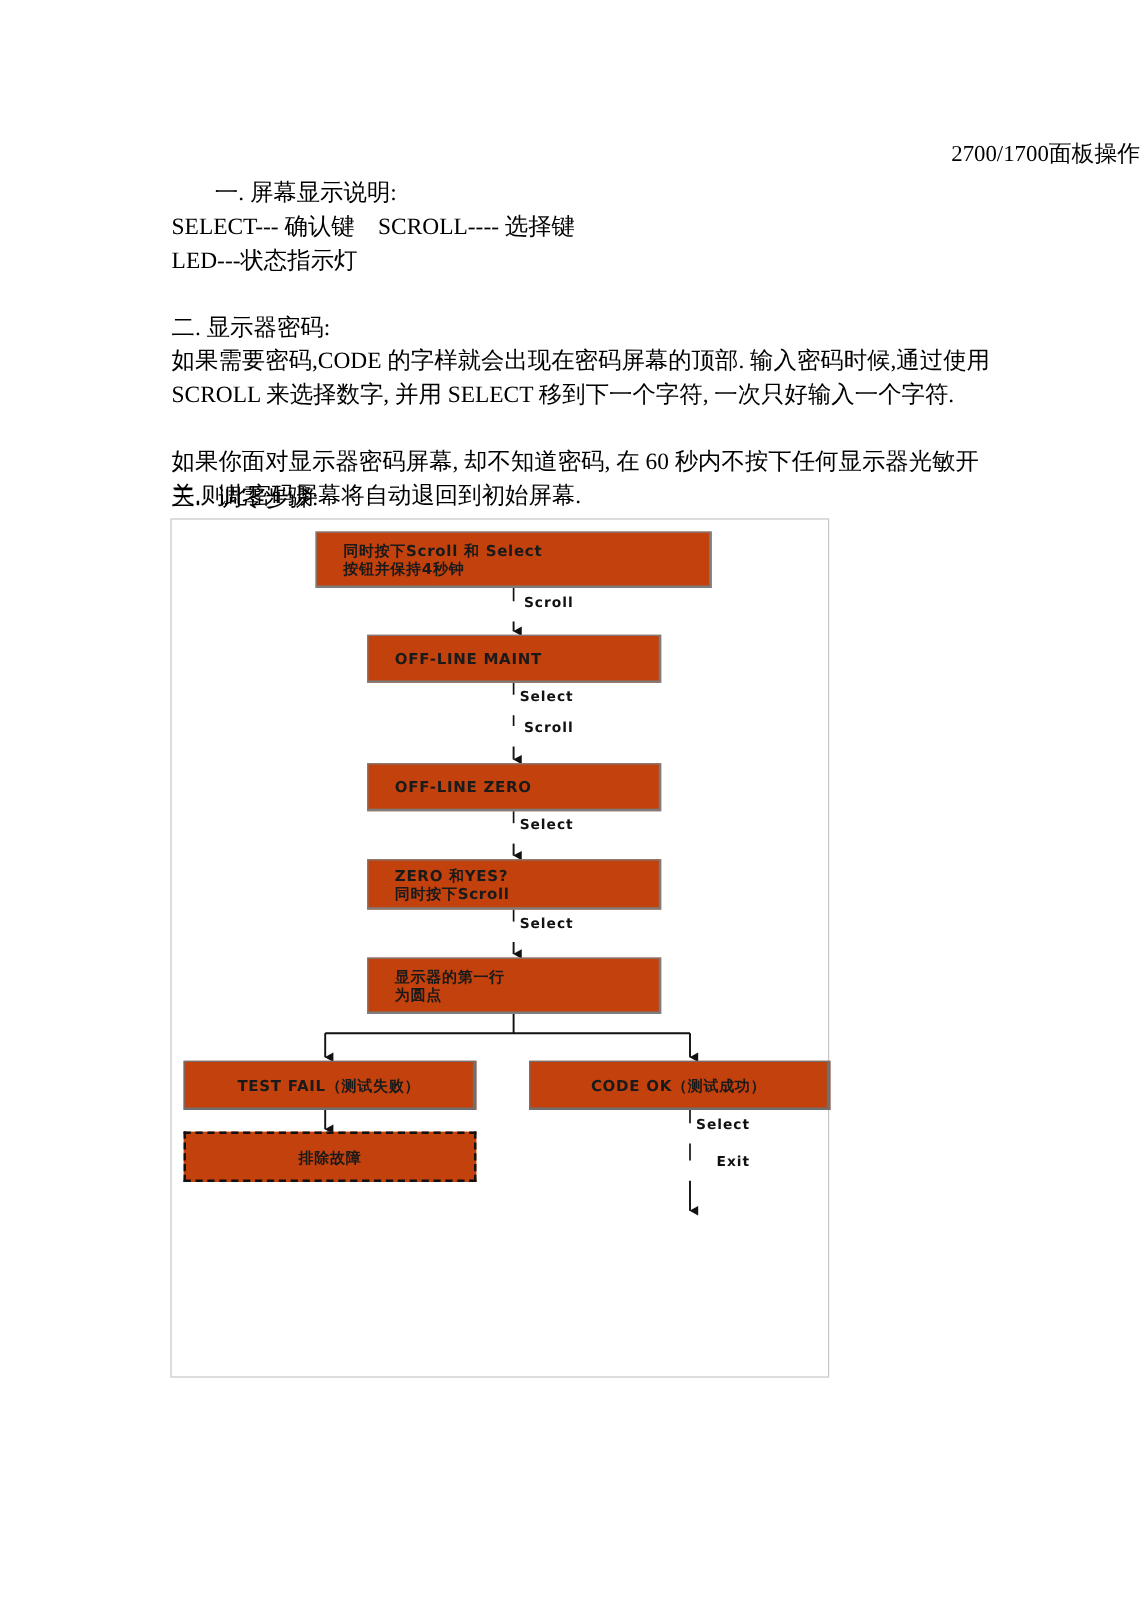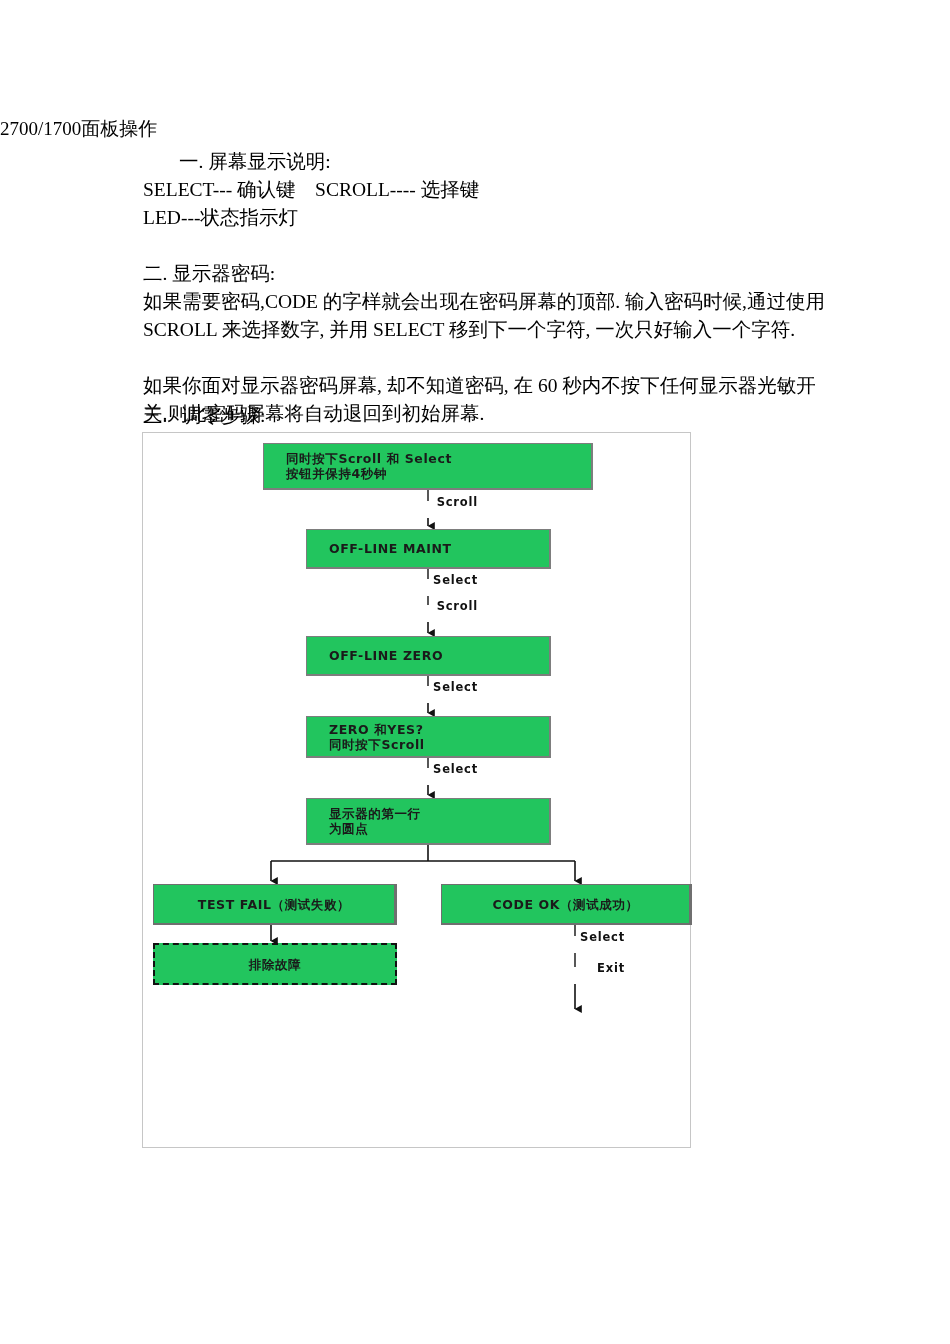--- a/index.html
+++ b/index.html
@@ -15,21 +15,21 @@
     color: #000000;
     overflow: hidden;
   }
 
   
   .doc-title {
     position: absolute;
     left: 0;
     top: 116px;
     width: 950px;
-    text-align: left;
+    text-align: right;
     font-size: 19px;
     line-height: 26px;
   }
   .para {
     position: absolute;
     left: 143px;
     width: 690px;
     font-size: 19.5px;
     line-height: 28px;
     white-space: pre-wrap;
@@ -64,21 +64,21 @@
   #flow-svg {
     position: absolute;
     left: 0;
     top: 0;
     width: 549px;
     height: 716px;
   }
   .fnode {
     position: absolute;
     box-sizing: border-box;
-    background: #22c55e;
+    background: #c2410c;
     display: flex;
     flex-direction: column;
     justify-content: center;
   }
   .fnode .ftext {
     font-family: "DejaVu Sans", "Liberation Sans", sans-serif;
     font-weight: bold;
     color: #1a1a1a;
     font-size: 12.5px;
     line-height: 15px;

